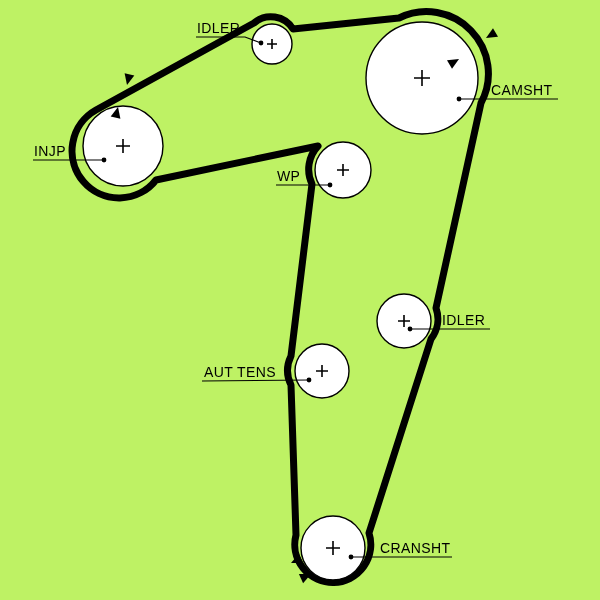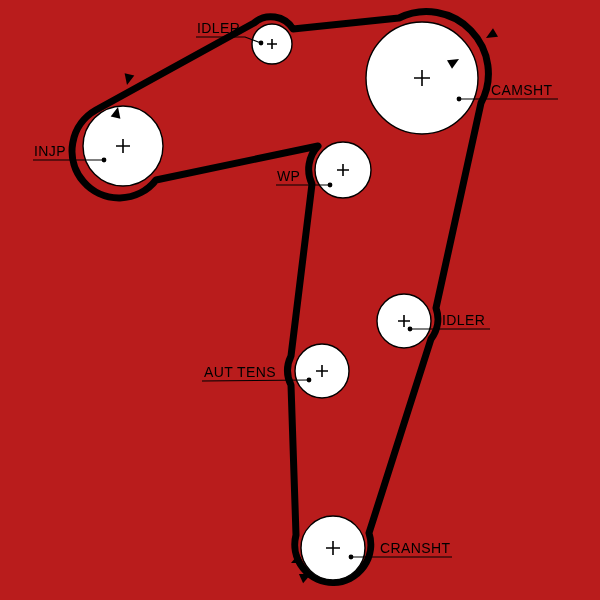--- a/index.html
+++ b/index.html
@@ -4,21 +4,21 @@
 <style>
   html, body {
     margin: 0;
     padding: 0;
     background: #ffffff;
   }
   .stage {
     position: relative;
     width: 600px;
     height: 600px;
-    background: #b91c1c;
+    background: #bef264;
     overflow: hidden;
   }
   svg text {
     font-family: "Liberation Sans", "DejaVu Sans", sans-serif;
     font-size: 14px;
     letter-spacing: 0.4px;
     fill: #000000;
   }
 </style>
 </head>

